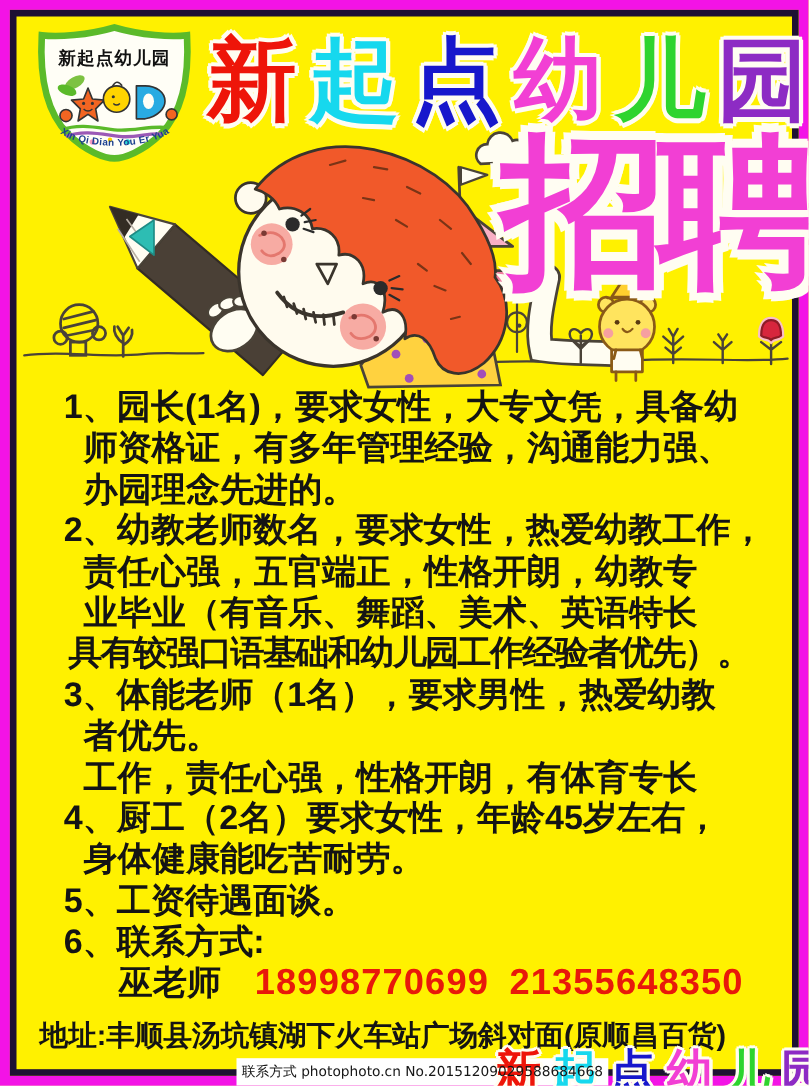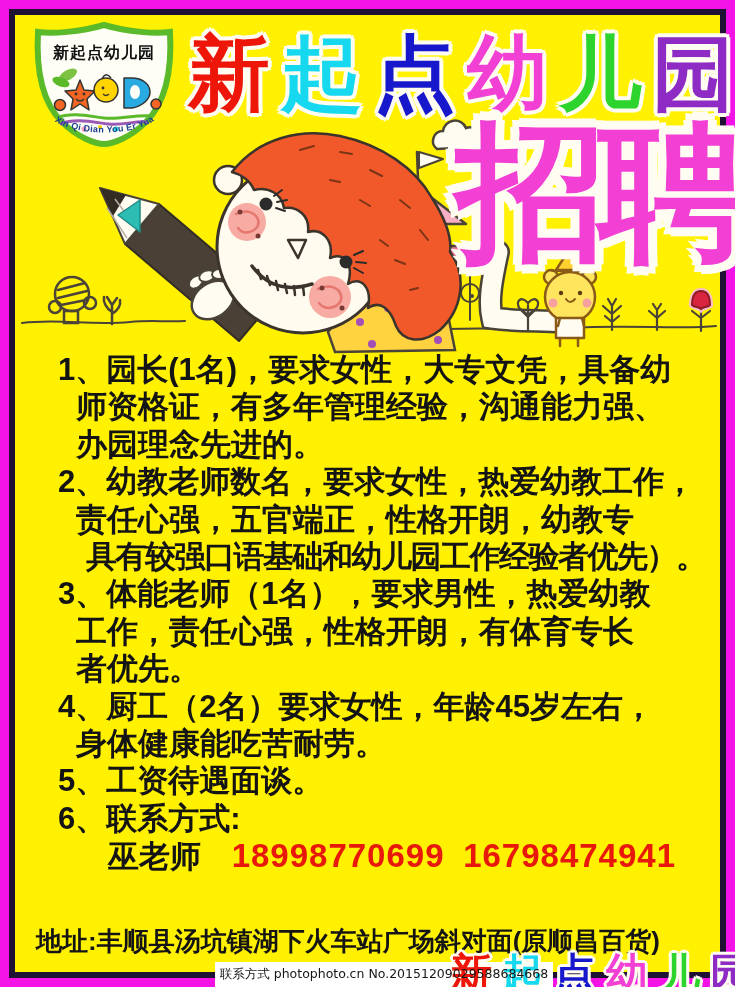--- a/index.html
+++ b/index.html
@@ -21,21 +21,21 @@
   .o-lg{text-shadow:0 -9px 0 #FFFDF2,0 9px 0 #FFFDF2,-9px 0 0 #FFFDF2,9px 0 0 #FFFDF2,-7px -7px 0 #FFFDF2,7px -7px 0 #FFFDF2,-7px 7px 0 #FFFDF2,7px 7px 0 #FFFDF2;}
 
   
   .scene{left:0;top:0;z-index:2;}
 
   
   .jobs{left:0;top:351px;width:735px;z-index:3;color:#141414;}
   .jl{height:37.4px;line-height:37.4px;font-size:31px;font-weight:900;white-space:nowrap;}
   .num{padding-left:58px;}
   .cont{padding-left:76px;}
-  .cont2{padding-left:86px;letter-spacing:-1.5px;}
+  .cont2{padding-left:62px;letter-spacing:-1.5px;}
   .phoneline{padding-left:108px;}
   .contact-name{margin-right:12px;}
   .phonenum{font-size:33px;margin-left:10px;letter-spacing:1px;}
 
   
   .address{left:0;top:924px;width:735px;padding-left:36px;font-size:26px;font-weight:900;color:#141414;white-space:nowrap;z-index:3;}
 
   
   .wm-bar{left:215px;top:962px;width:338px;height:25px;background:#FFFFFF;z-index:5;}
   .footer-title{left:450px;top:953px;display:flex;gap:10px;z-index:6;}
@@ -210,33 +210,34 @@
     <span>招聘</span>
   </div>
 
   <div class="abs jobs">
     <div>
         <div class="jl num">1、园长(1名)，要求女性，大专文凭，具备幼</div>
         <div class="jl cont">师资格证，有多年管理经验，沟通能力强、</div>
         <div class="jl cont">办园理念先进的。</div>
         <div class="jl num">2、幼教老师数名，要求女性，热爱幼教工作，</div>
         <div class="jl cont">责任心强，五官端正，性格开朗，幼教专</div>
+        <div class="jl cont">业毕业（有音乐、舞蹈、美术、英语特长</div>
         <div class="jl cont2">具有较强口语基础和幼儿园工作经验者优先）。</div>
         <div class="jl num">3、体能老师（1名），要求男性，热爱幼教</div>
+        <div class="jl cont">者优先。</div>
         <div class="jl cont">工作，责任心强，性格开朗，有体育专长</div>
-        <div class="jl cont">者优先。</div>
         <div class="jl num">4、厨工（2名）要求女性，年龄45岁左右，</div>
         <div class="jl cont">身体健康能吃苦耐劳。</div>
         <div class="jl num">5、工资待遇面谈。</div>
         <div class="jl num">6、联系方式:</div>
       </div>
     <div class="jl phoneline">
       <span class="contact-name">巫老师</span>
       <span class="phonenum" style="color: rgb(232, 25, 10); text-align: right;">18998770699</span>
-      <span class="phonenum" style="color: rgb(232, 25, 10);">16798474941</span>
+      <span class="phonenum" style="color: rgb(232, 25, 10);">21355648350</span>
     </div>
   </div>
 
   <div class="abs address">地址:丰顺县汤坑镇湖下火车站广场斜对面(原顺昌百货)</div>
 
   <div class="abs wm-bar"></div>
   <div class="abs footer-title">
       <span class="footer-char o-sm" style="color: rgb(238, 21, 9);">新</span>
       <span class="footer-char o-sm" style="color: rgb(22, 216, 238);">起</span>
       <span class="footer-char o-sm" style="color: rgb(23, 23, 204);">点</span>

